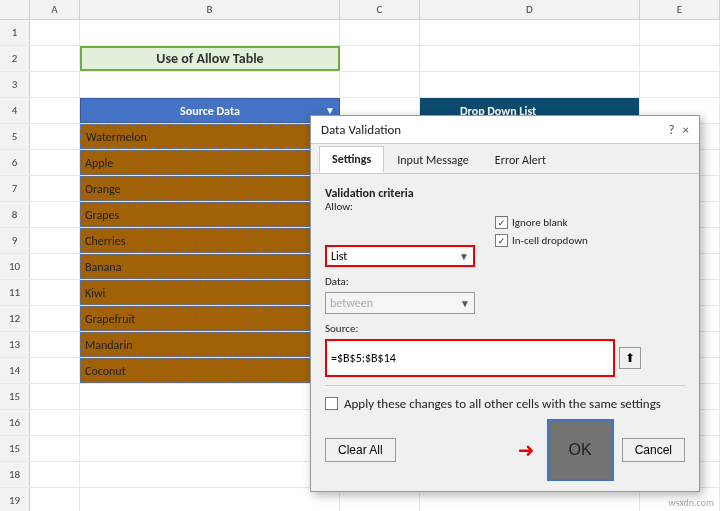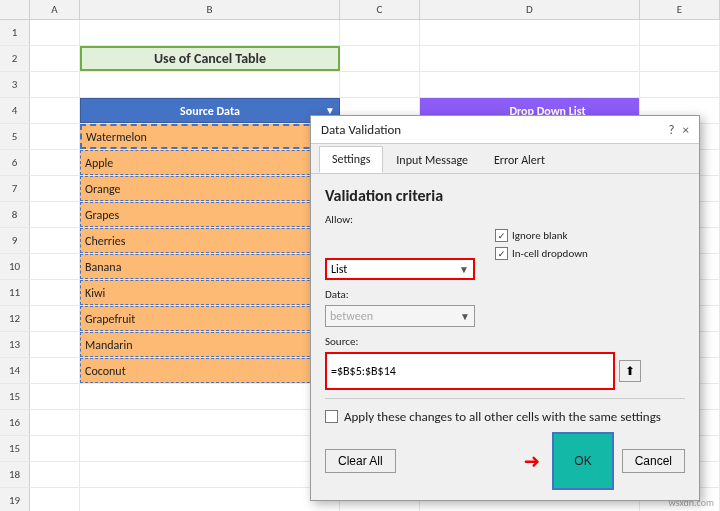--- a/index.html
+++ b/index.html
@@ -108,29 +108,29 @@
     }
     .dropdown-arrow {
       position: absolute;
       right: 4px;
       font-size: 10px;
     }
 
     
     .table-body-cell {
       border: 1px dashed #4472c4;
-      background: #fdba74;
+      background: #a16207;
     }
 
     
     .dropdown-list-header {
-      background: #8b5cf6;
+      background: #0c4a6e;
       color: #fff;
       font-weight: bold;
-      justify-content: center;
+      justify-content: flex-start;
       padding-left: 40px;
     }
 
     
     .selected-cell {
       border: 2px solid #4472c4 !important;
       background: #fff;
     }
 
     
@@ -186,33 +186,34 @@
       font-size: 12px;
       cursor: pointer;
       color: #222;
       border: 1px solid transparent;
       margin-top: 3px;
     }
     .dialog-tab.active {
       background: #fff;
       border-color: #ccc #ccc #fff #ccc;
       margin-top: 2px;
+      font-weight: bold;
     }
 
     
     .dialog-body {
       padding: 12px 14px 10px 14px;
       background: #f0f0f0;
     }
 
     .section-title {
-      font-size: 16px;
+      font-size: 12px;
       font-weight: bold;
       color: #222;
-      margin-bottom: 8px;
+      margin-bottom: 0;
     }
 
     .field-row {
       display: flex;
       align-items: flex-start;
       margin-bottom: 8px;
       gap: 10px;
     }
     .field-col {
       display: flex;
@@ -320,23 +321,23 @@
       font-size: 12px;
       cursor: pointer;
     }
     .btn-group {
       display: flex;
       gap: 8px;
       align-items: center;
     }
     .btn-ok {
       padding: 20px 20px;
-      background: #14b8a6;
+      background: #737373;
       border: 2px solid #4472c4;
-      font-size: 12px;
+      font-size: 16px;
       cursor: pointer;
       color: #222;
     }
     .btn-cancel {
       padding: 4px 12px;
       background: #f0f0f0;
       border: 1px solid #999;
       font-size: 12px;
       cursor: pointer;
     }
@@ -383,21 +384,21 @@
       <div class="cell col-a"></div>
       <div class="cell col-b"></div>
       <div class="cell col-c"></div>
       <div class="cell col-d"></div>
       <div class="cell col-e"></div>
     </div>
 
     <div class="row">
       <div class="row-header">2</div>
       <div class="cell col-a"></div>
-      <div class="cell col-b title-cell">Use of Cancel Table</div>
+      <div class="cell col-b title-cell">Use of Allow Table</div>
       <div class="cell col-c"></div>
       <div class="cell col-d"></div>
       <div class="cell col-e"></div>
     </div>
 
     <div class="row">
       <div class="row-header">3</div>
       <div class="cell col-a"></div>
       <div class="cell col-b"></div>
       <div class="cell col-c"></div>

